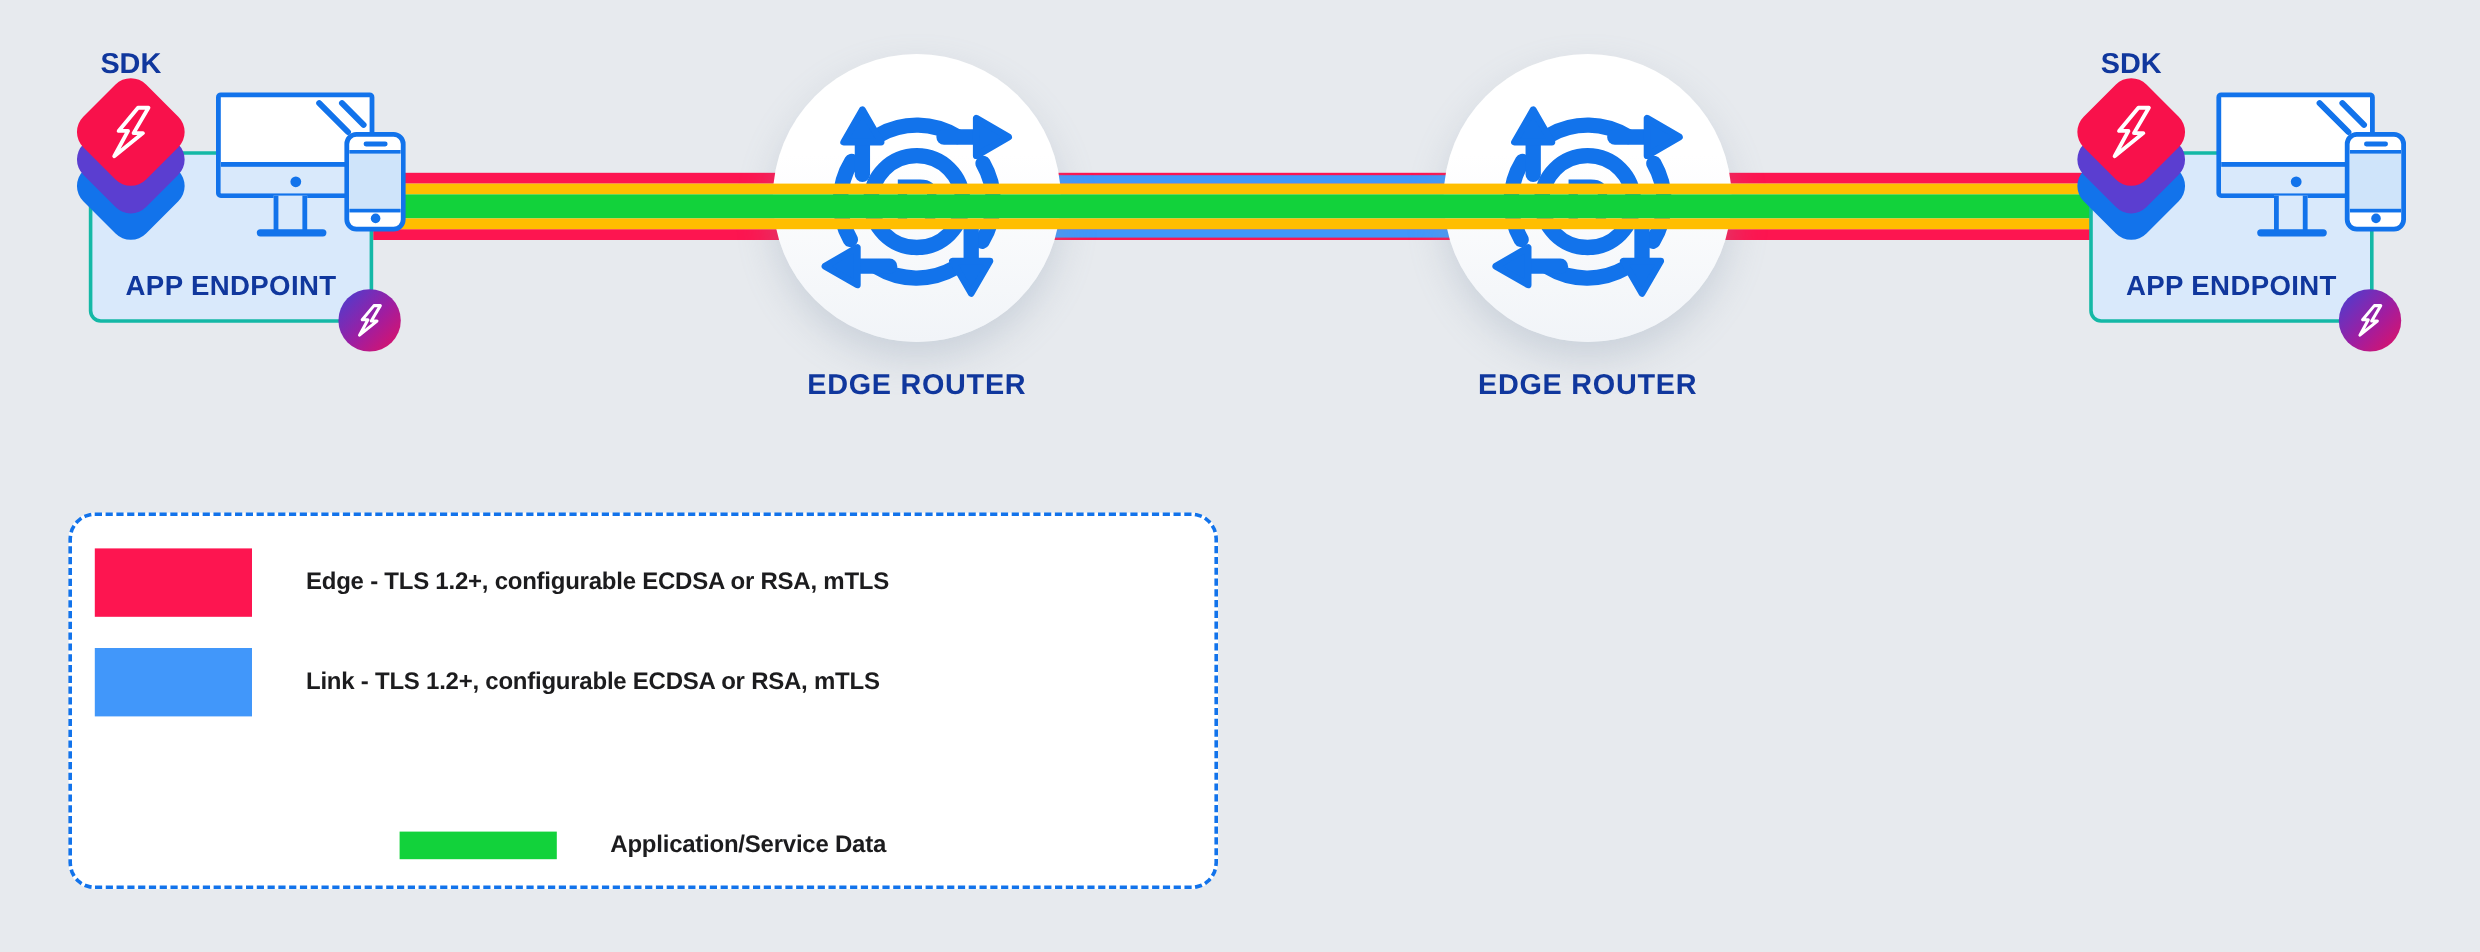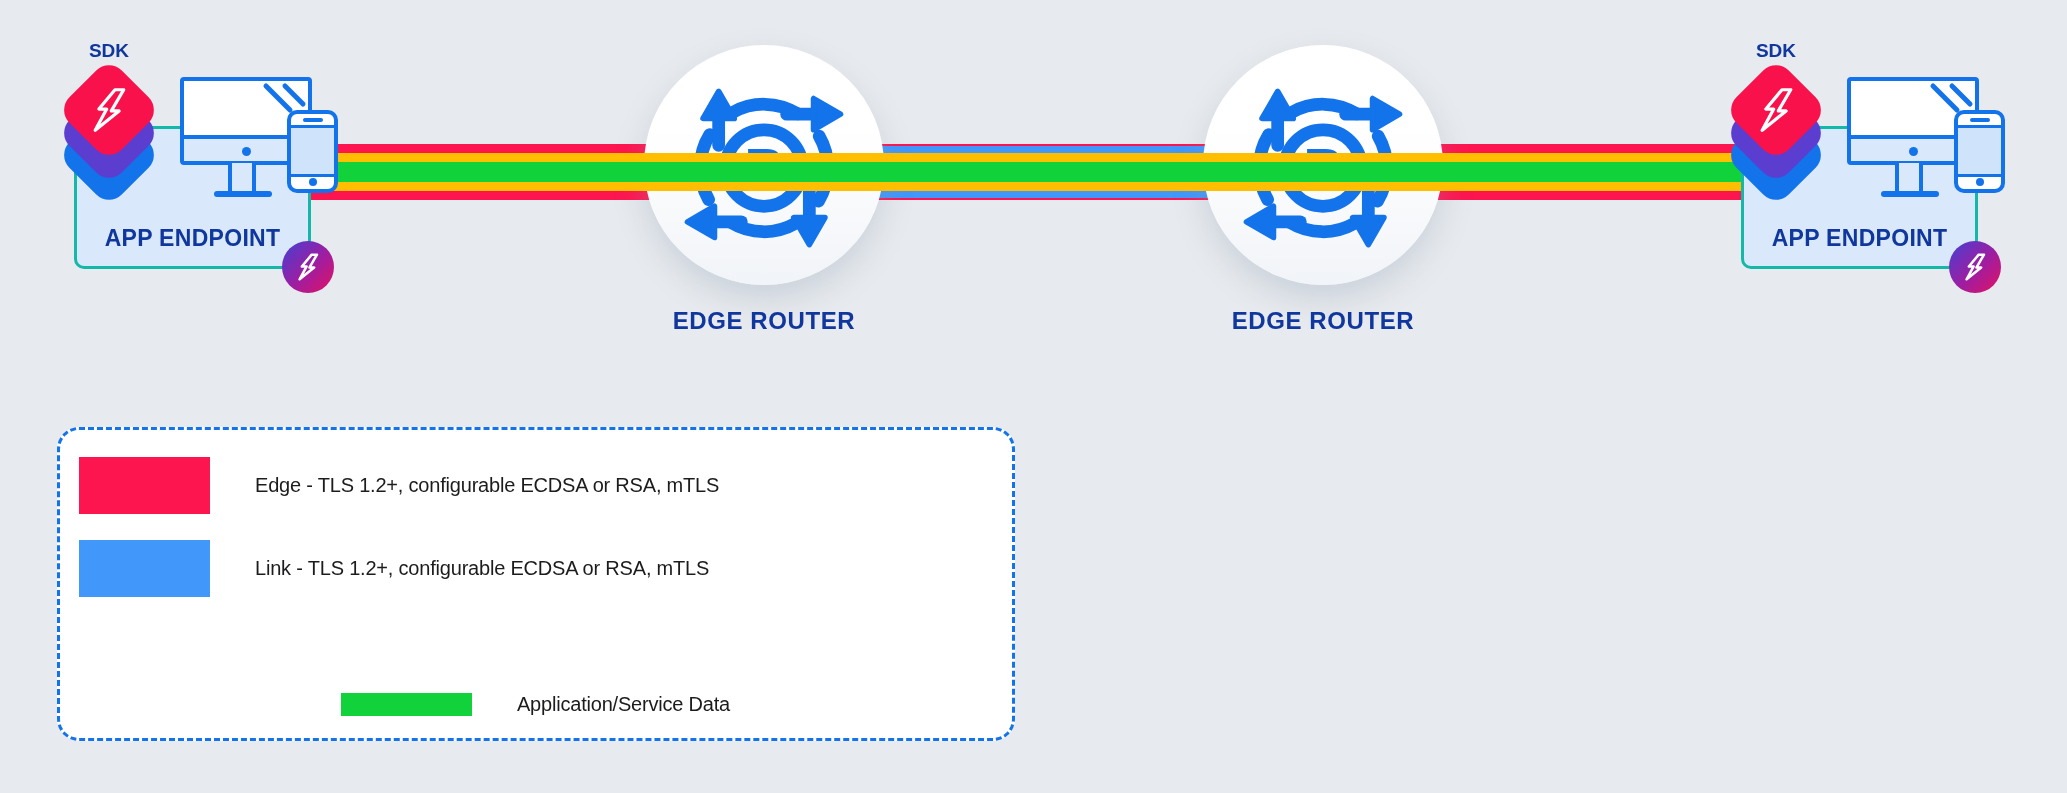--- a/index.html
+++ b/index.html
@@ -24,21 +24,21 @@
      box-shadow:0 14px 30px rgba(140,155,175,.30);}
   .router-icon{position:absolute;left:35px;top:38px;}
   .router-label{position:absolute;left:-55px;top:262px;width:350px;text-align:center;
      color:#10379D;font-size:24px;font-weight:600;letter-spacing:.6px;}
 
   
   .endpoint{position:absolute;top:30px;width:300px;height:280px;z-index:5;}
   .ep-left {left:40px;}
   .ep-right{left:1707px;}
   .sdk-label{position:absolute;left:32px;top:10px;width:74px;text-align:center;
-     color:#10379D;font-size:19px;font-weight:600;}
+     color:#10379D;font-size:24px;font-weight:600;}
   .ep-box{position:absolute;left:34px;top:96px;width:237px;height:143px;box-sizing:border-box;
      background:#D9E9FB;border:3px solid #14b8a6;border-radius:10px;}
   .ep-box-label{position:absolute;left:0;right:0;bottom:14px;text-align:center;
      color:#10379D;font-size:23px;font-weight:600;letter-spacing:.3px;}
   .monitor{position:absolute;left:140px;top:47px;width:132px;height:88px;box-sizing:border-box;
      background:#ffffff;border:4px solid #1273EB;border-radius:4px;}
   .monitor-strip{position:absolute;left:0;right:0;bottom:0;height:22px;
      background:#D9E9FB;border-top:4px solid #1273EB;}
   .monitor-dot{position:absolute;left:50%;bottom:5px;width:9px;height:9px;margin-left:-4px;
      border-radius:50%;background:#1273EB;}
@@ -63,21 +63,21 @@
   .sdk-red svg{transform:rotate(-45deg);}
   .badge{position:absolute;left:242px;top:211px;width:52px;height:52px;border-radius:50%;
      background:linear-gradient(135deg,#4340D4 0%,#A01DA0 55%,#E31161 100%);
      display:flex;align-items:center;justify-content:center;}
 
   
   .legend{position:absolute;left:57px;top:427px;width:958px;height:314px;box-sizing:border-box;
      background:#ffffff;border:3px dashed #1273EB;border-radius:22px;z-index:6;}
   .legend-row{position:absolute;left:19px;right:20px;display:flex;align-items:center;}
   .legend-row .swatch{width:131px;flex:0 0 131px;height:100%;}
-  .legend-label{margin-left:45px;color:#1C1C1E;font-size:20px;font-weight:400;letter-spacing:-.2px;}
+  .legend-label{margin-left:45px;color:#1C1C1E;font-size:20px;font-weight:700;letter-spacing:-.2px;}
   .row-0{top:27px;height:57px;}
   .row-1{top:110px;height:57px;}
   .row-2{top:198px;height:42px;}
   .row-3{top:263px;height:23px;justify-content:center;}
 
   .stroke-icon{stroke:#1273EB;fill:none;stroke-linecap:round;}
 </style>
 </head>
 <body>
 

